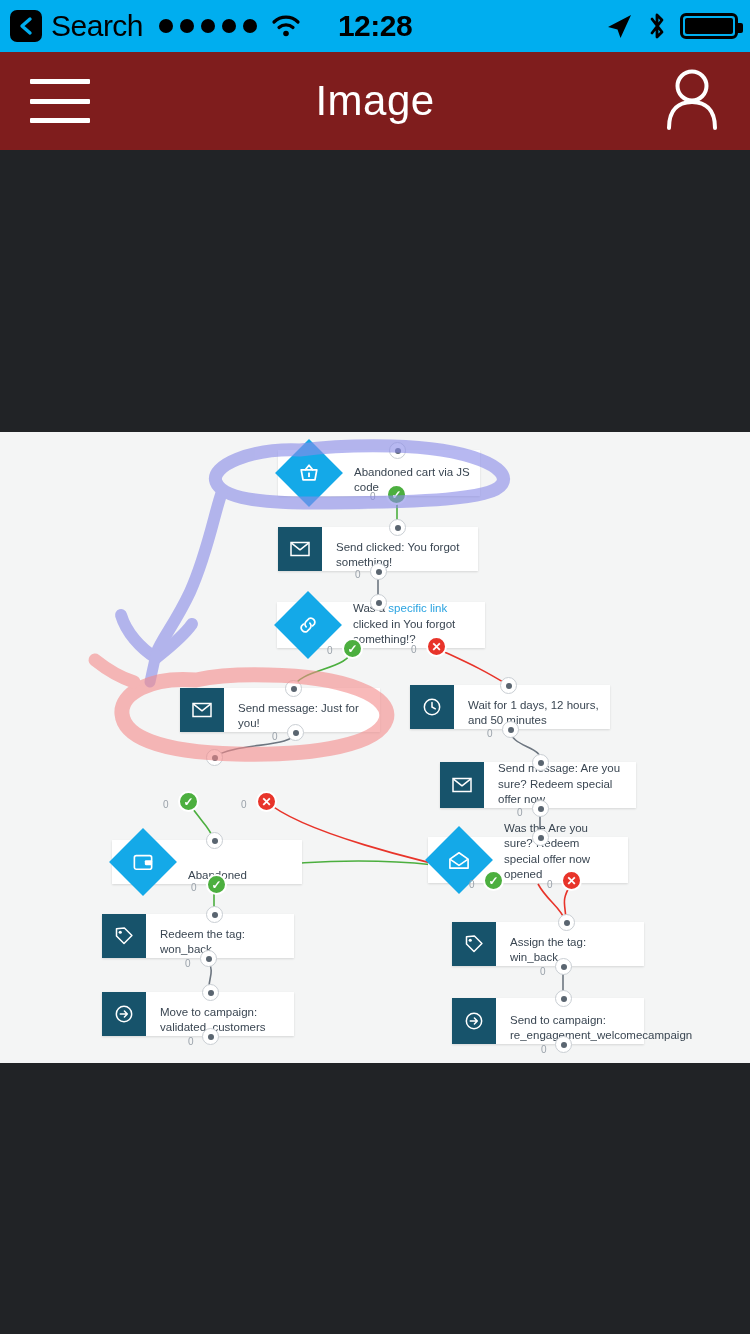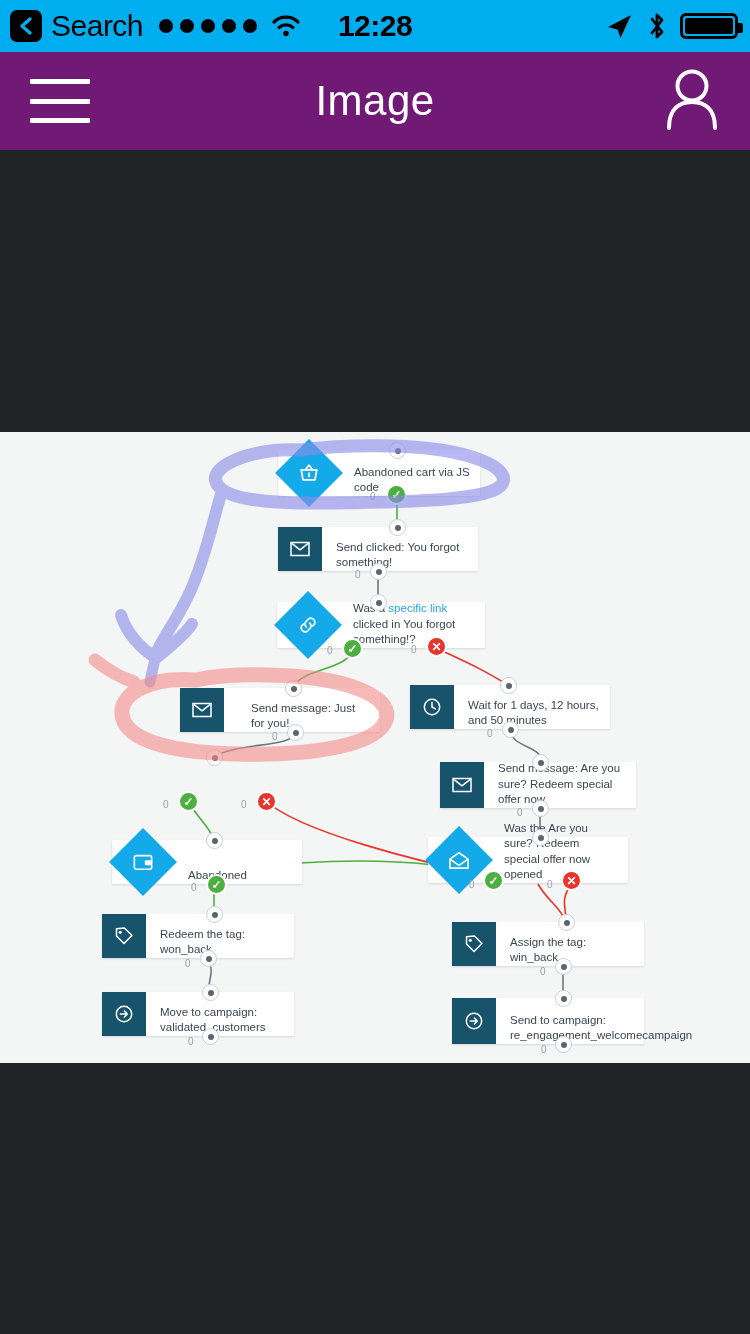--- a/index.html
+++ b/index.html
@@ -24,21 +24,21 @@
           font-weight:700; letter-spacing:-.5px; color:#000; pointer-events:none; }
   #status-right{ position:absolute; right:12px; display:flex; align-items:center; gap:13px; }
   #battery{ width:58px; height:26px; border:3px solid #000; border-radius:6px; padding:2px; position:relative; }
   #battery::after{ content:""; position:absolute; right:-8px; top:7px; width:5px; height:10px;
                    background:#000; border-radius:0 2px 2px 0; }
   #battery-fill{ height:100%; background:#000; border-radius:2px; }
 
   
   #nav-bar{
     position:absolute; left:0; top:52px; width:750px; height:98px;
-    background:#701a75; display:flex; align-items:center; justify-content:center;
+    background:#7f1d1d; display:flex; align-items:center; justify-content:center;
   }
   #nav-title{ color:#fff; font-size:42px; font-weight:300; letter-spacing:.5px; }
   #hamburger-button{ position:absolute; left:30px; top:50%; transform:translateY(-50%);
                      width:60px; height:44px; display:flex; flex-direction:column;
                      justify-content:space-between; cursor:pointer; }
   #hamburger-button span{ display:block; height:5px; background:#fff; border-radius:1px; }
   #account-button{ position:absolute; right:28px; top:50%; transform:translateY(-50%); cursor:pointer; }
 
   
   #dark-top{ position:absolute; left:0; top:150px; width:750px; height:282px; background:#212326; }
@@ -204,21 +204,21 @@
         <span>Was a </span><span class="link">specific link</span><span> clicked in You forgot something!?</span>
       </span>
     </div>
   </div>
   <div class="port" style="left:370px; top:162px;"></div>
   <div class="badge ok" style="left:342px; top:206px;">✓</div>
   <div class="cnt" style="left:327px; top:213px;">0</div>
   <div class="badge no" style="left:426px; top:204px;">✕</div>
   <div class="cnt" style="left:411px; top:212px;">0</div>
 
-  <div class="node" style="left:180px; top:256px; width:200px; height:44px;gap:13px;">
+  <div class="node" style="left:180px; top:256px; width:200px; height:44px;">
     <div class="sq-icon">
       <svg width="20" height="16" viewBox="0 0 24 18">
         <rect x="1.2" y="1.2" width="21.6" height="15.6" fill="none" stroke="#fff" stroke-width="1.8"></rect>
         <path d="M1.8 2 L12 10 L22.2 2" fill="none" stroke="#fff" stroke-width="1.8" stroke-linejoin="round"></path>
       </svg>
     </div>
     <div class="node-body">
       <span class="node-label">Send message: Just for you!</span>
     </div>
   </div>

